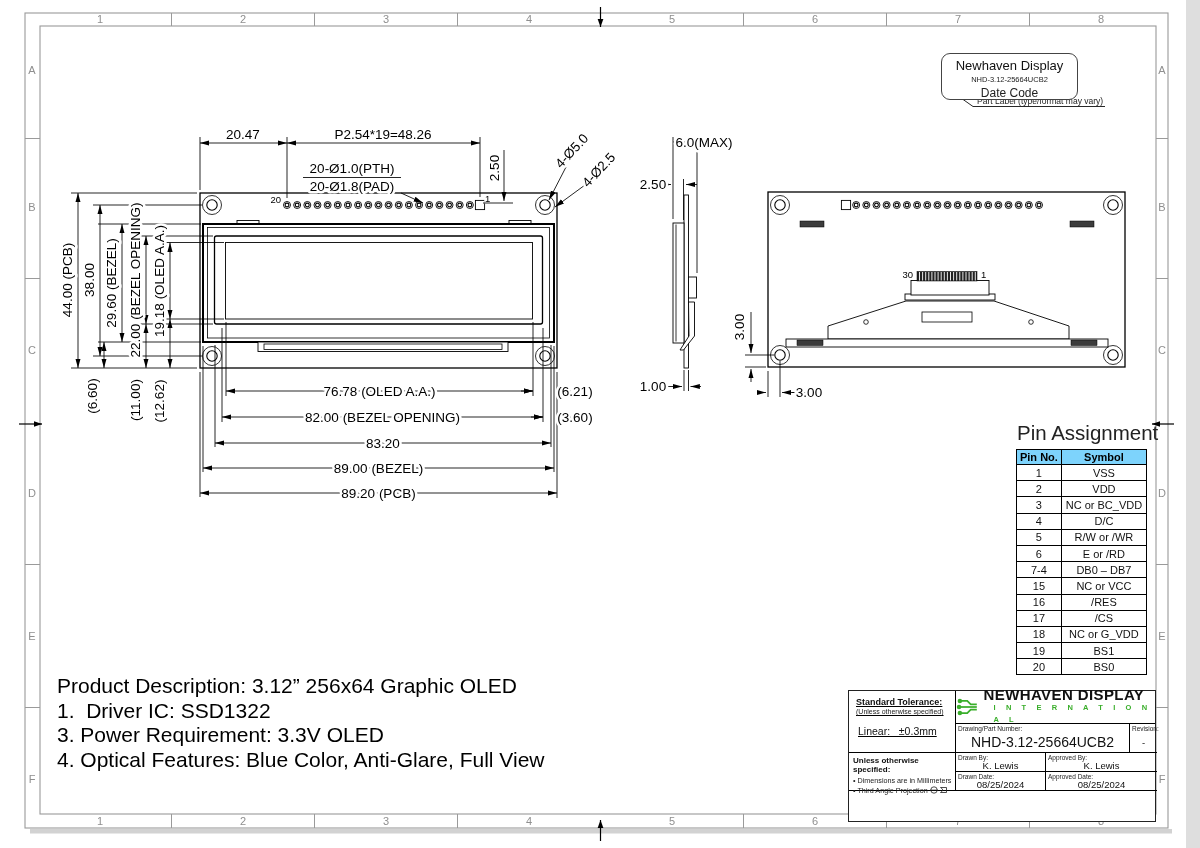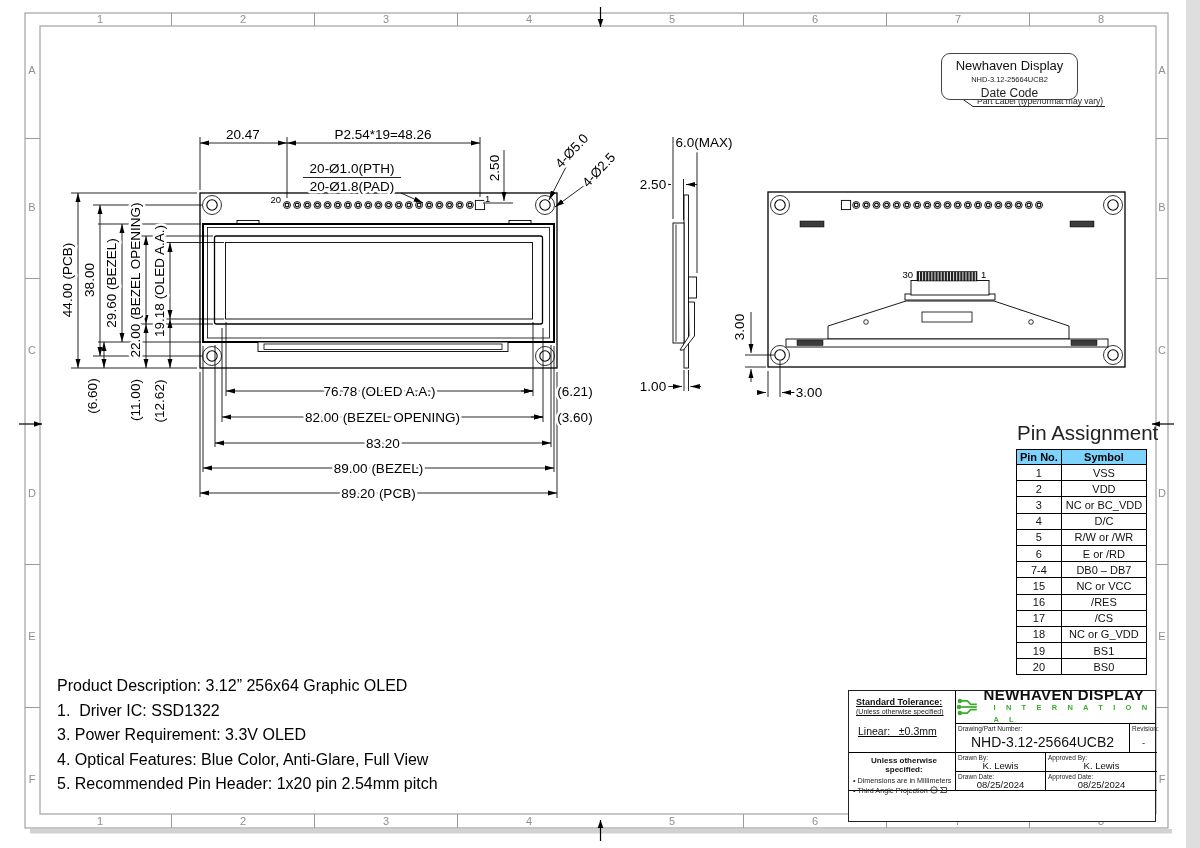--- a/index.html
+++ b/index.html
@@ -27,29 +27,29 @@
           text-align:center;background:#fff;}
   .plabel .l1{font-size:13px;color:#111;margin-top:4px;}
   .plabel .l2{font-size:7.5px;color:#222;margin-top:2px;}
   .plabel .l3{font-size:12px;color:#222;margin-top:2px;}
   .pin-block{position:absolute;left:1016px;top:421px;}
   .pin-title{font-size:20.5px;color:#222;margin:0 0 4px 1px;}
   .pin-block table{border-collapse:collapse;border:1.6px solid #000;width:131px;}
   .pin-block th{background:#7dd3fc;border:1px solid #000;font-size:11px;padding:1px 2px;}
   .pin-block td{border:1px solid #000;font-size:11px;text-align:center;padding:1.6px 2px;color:#111;}
   .desc{position:absolute;left:57px;top:674px;color:#000;}
-  .desc-line{font-size:16px;line-height:24.6px;white-space:pre;}
+  .desc-line{font-size:21px;line-height:24.6px;white-space:pre;}
   .tblock{position:absolute;left:848px;top:690px;width:308px;height:132px;border:1.4px solid #222;box-sizing:border-box;background:#fff;}
   .cell{position:absolute;box-sizing:border-box;border-color:#222;}
   .minilab{font-size:6.5px;color:#222;position:absolute;top:1px;left:2px;white-space:pre;}
   .cellval{position:absolute;left:0;right:0;text-align:center;font-size:9.5px;color:#111;}
   .tol-title{font-size:9px;font-weight:bold;color:#111;margin:6px 0 0 7px;}
   .tol-note{font-size:7px;color:#222;margin:1px 0 0 7px;}
   .tol-val{font-size:10.5px;color:#111;margin:10px 0 0 9px;white-space:pre;}
-  .spec-title{font-size:8px;font-weight:bold;color:#111;margin:3px 0 0 4px;text-align:center;}
+  .spec-title{font-size:8px;font-weight:bold;color:#111;margin:3px 0 0 4px;}
   .spec-item{font-size:7.2px;color:#222;margin:1.5px 0 0 4px;}
   .logo-row{display:flex;align-items:center;justify-content:center;height:100%;}
   .logo-text{margin-left:5px;}
   .logo-main{font-size:15px;font-weight:bold;color:#111;letter-spacing:.4px;line-height:14px;}
   .logo-sub{font-size:7.5px;font-weight:bold;letter-spacing:4.1px;line-height:12px;margin-left:10px;}
   .pn-val{font-size:14px;color:#111;position:absolute;top:10px;left:0;right:0;text-align:center;}
   .disc{font-size:10.7px;line-height:11.3px;color:#111;padding:2px 4px;}
 </style>
 </head>
 <body>
@@ -498,21 +498,20 @@
           </tr>
         </tbody>
   </table>
 </div>
 
 <div class="desc" id="desc-block">
       <div class="desc-line">Product Description: 3.12” 256x64 Graphic OLED</div>
       <div class="desc-line">1.  Driver IC: SSD1322</div>
       <div class="desc-line">3. Power Requirement: 3.3V OLED</div>
       <div class="desc-line">4. Optical Features: Blue Color, Anti-Glare, Full View</div>
-      <div class="desc-line">5. Recommended Pin Header: 1x20 pin 2.54mm pitch</div>
     </div>
 
 <div class="tblock">
   <div class="cell" style="left:0;top:0;width:107px;height:62px;border-right:1px solid;border-bottom:1px solid;text-decoration:underline;">
     <div class="tol-title">Standard Tolerance:</div>
     <div class="tol-note">(Unless otherwise specified)</div>
     <div class="tol-val">Linear:   ±0.3mm</div>
   </div>
   <div class="cell" style="left:107px;top:0;width:199px;height:33px;border-bottom:1px solid;">
     <div class="logo-row">

